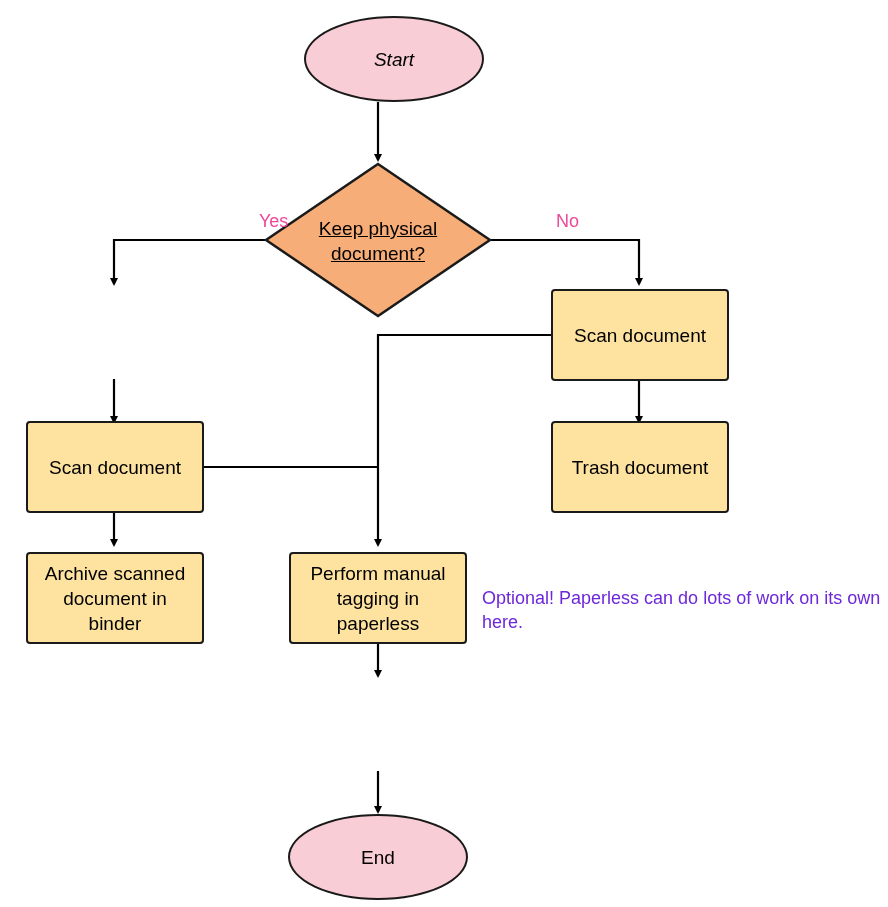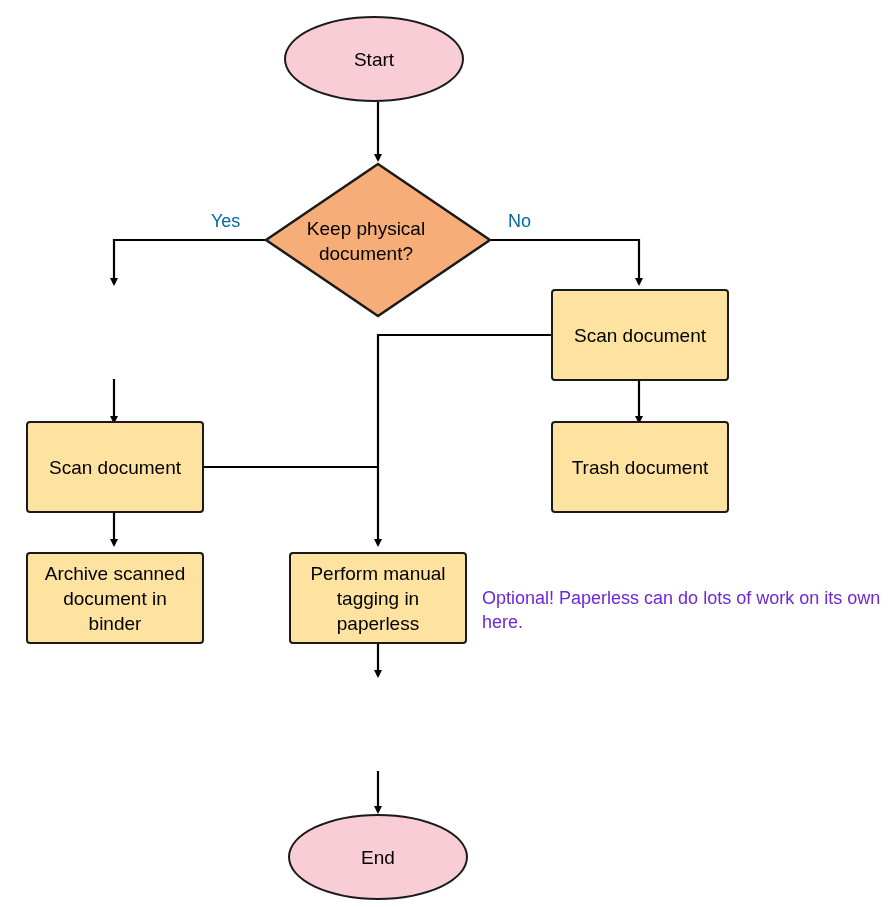--- a/index.html
+++ b/index.html
@@ -44,22 +44,23 @@
     border: 2px solid #1a1a1a;
     border-radius: 4px;
   }
   .node.decision-label {
     background: transparent;
     border: none;
   }
   .edge-label {
     position: absolute;
     font-size: 18px;
-    color: #0369a1;
+    color: #ec4899;
     white-space: nowrap;
+    margin-left: 48px;
   }
   .note {
     position: absolute;
     font-size: 18px;
     line-height: 24px;
     color: #6d28d9;
     width: 400px;
   }
   .nowrap-lines {
     white-space: pre-line;
@@ -93,25 +94,25 @@
 
     <path d="M552,335 L378,335 L378,545" stroke="#000000" stroke-width="2.2" fill="none" marker-end="url(#arrow)"></path>
 
     <path d="M378,642 L378,676" stroke="#000000" stroke-width="2.2" fill="none" marker-end="url(#arrow)"></path>
 
     <path d="M378,771 L378,812" stroke="#000000" stroke-width="2.2" fill="none" marker-end="url(#arrow)"></path>
 
     <polygon points="378,164 490,240 378,316 266,240" fill="#f7ad77" stroke="#1a1a1a" stroke-width="2.5"></polygon>
   </svg>
 
-  <div class="node terminal" style="left:284px; top:16px; width:180px; height:86px;">
+  <div class="node terminal" style="left:304px; top:16px; width:180px; height:86px;font-style:italic;">
     <span>Start</span>
   </div>
 
-  <div class="node decision-label nowrap-lines" style="left:276px; top:206px; width:180px; height:70px;">
+  <div class="node decision-label nowrap-lines" style="left:288px; top:206px; width:180px; height:70px;text-decoration:underline;">
     <span>Keep physical
 document?</span>
   </div>
 
   <div class="edge-label" style="left:211px; top:211px;">Yes</div>
 
   <div class="edge-label" style="left:508px; top:211px;">No</div>
 
 
   <div class="node process" style="left:26px; top:421px; width:178px; height:92px;">

